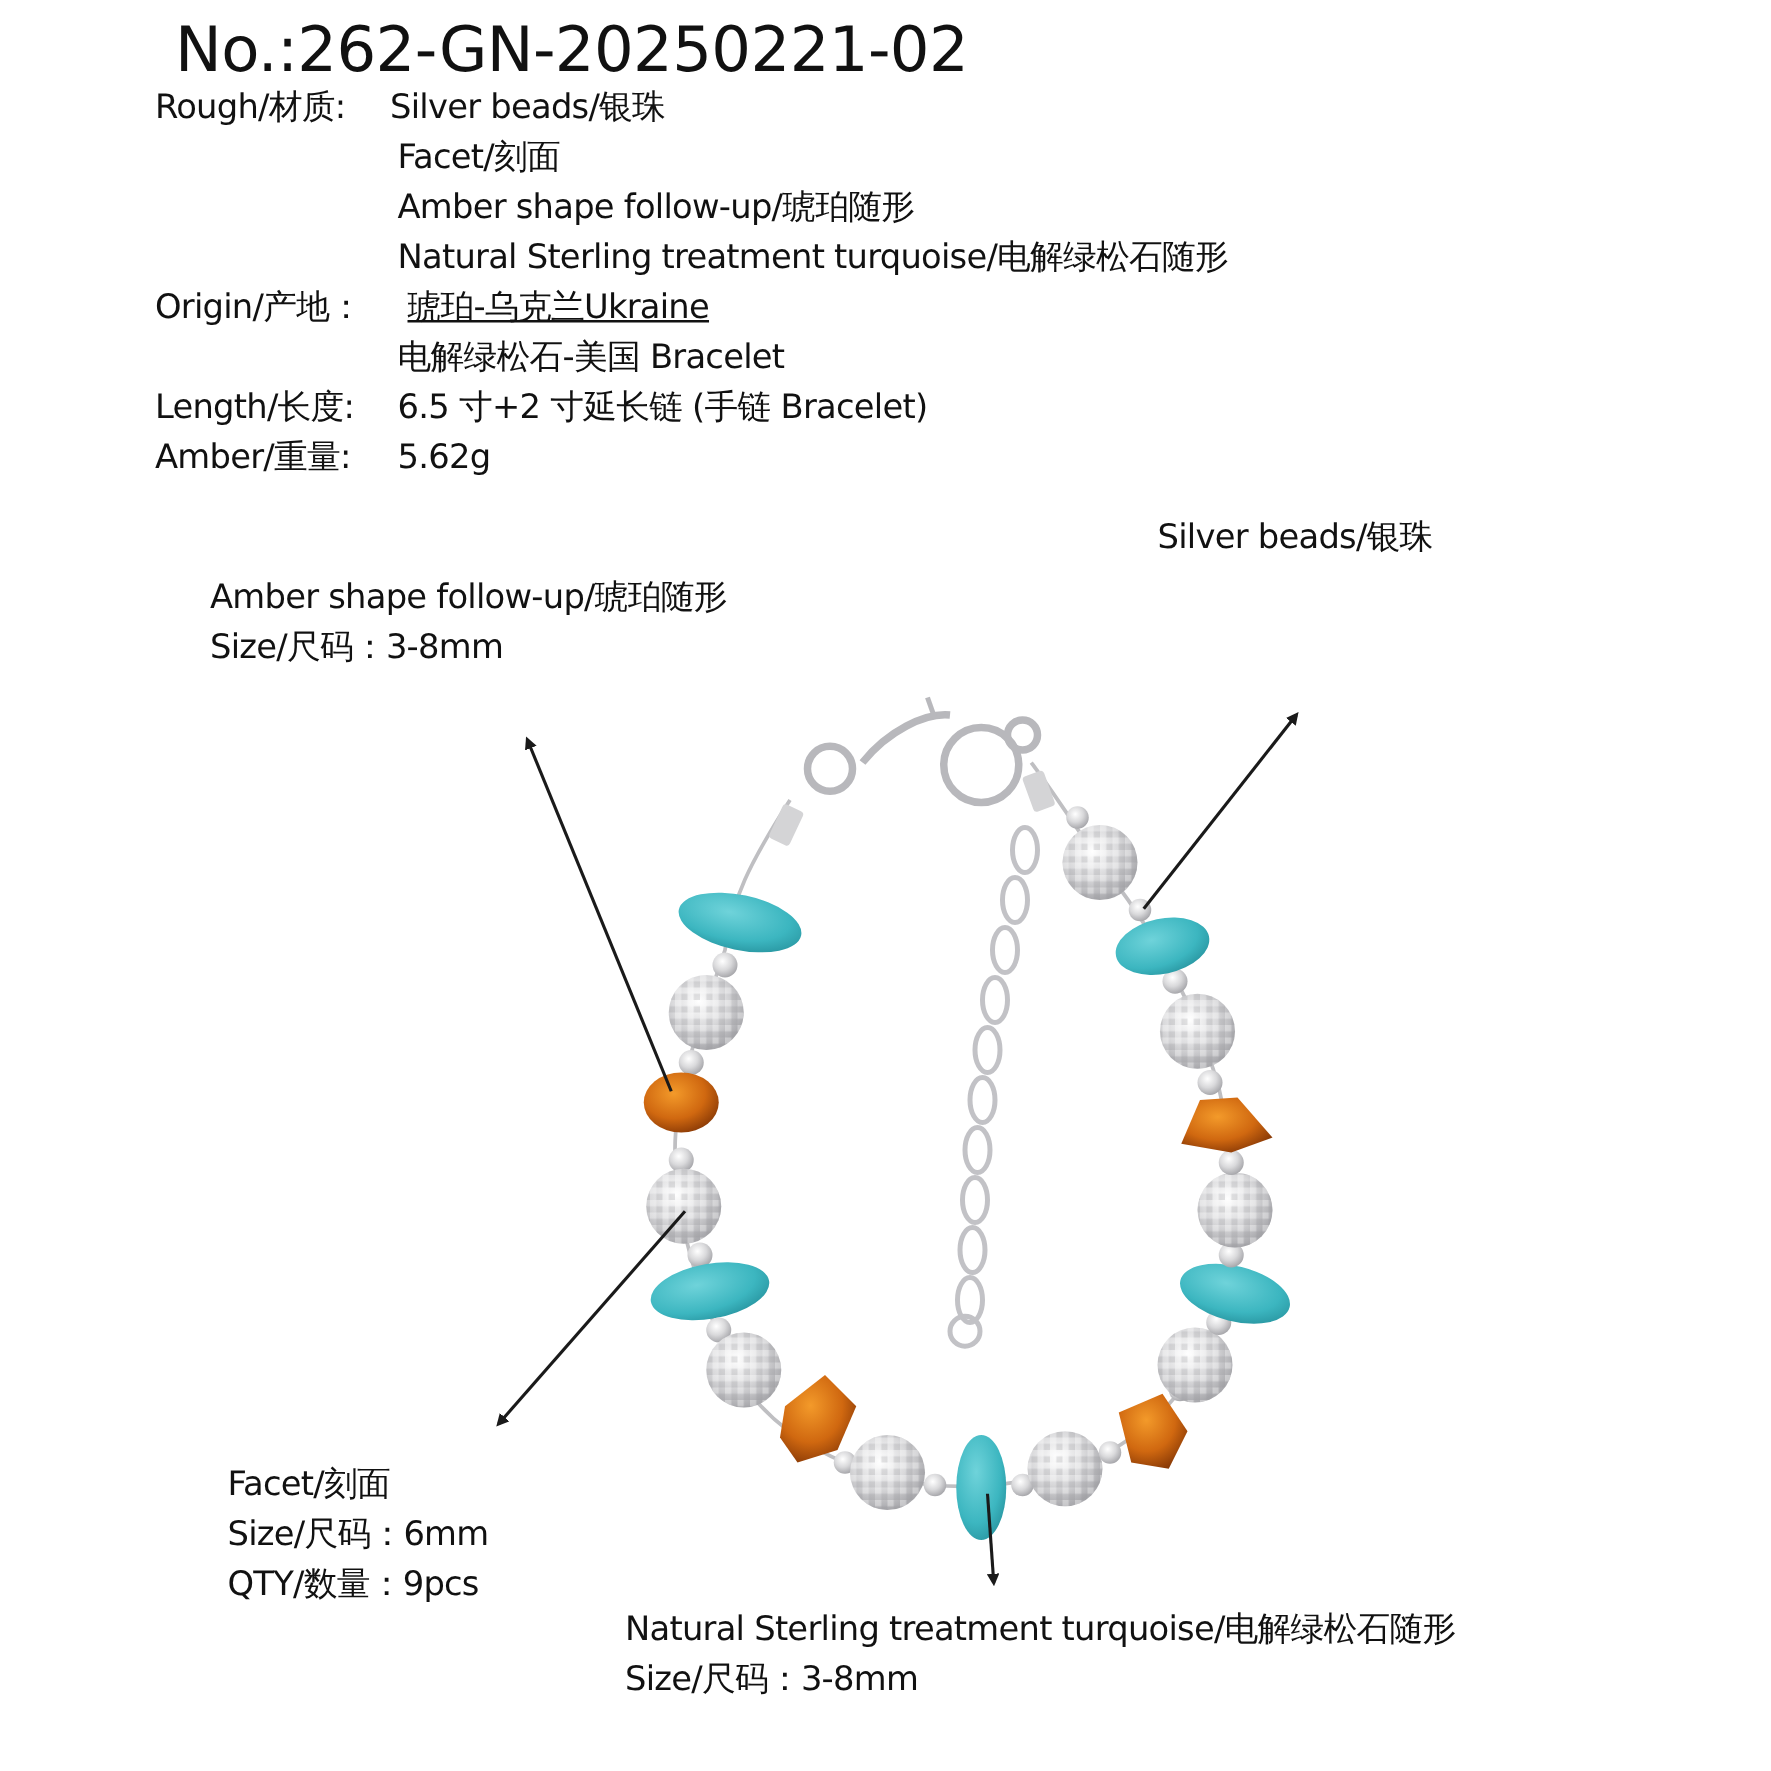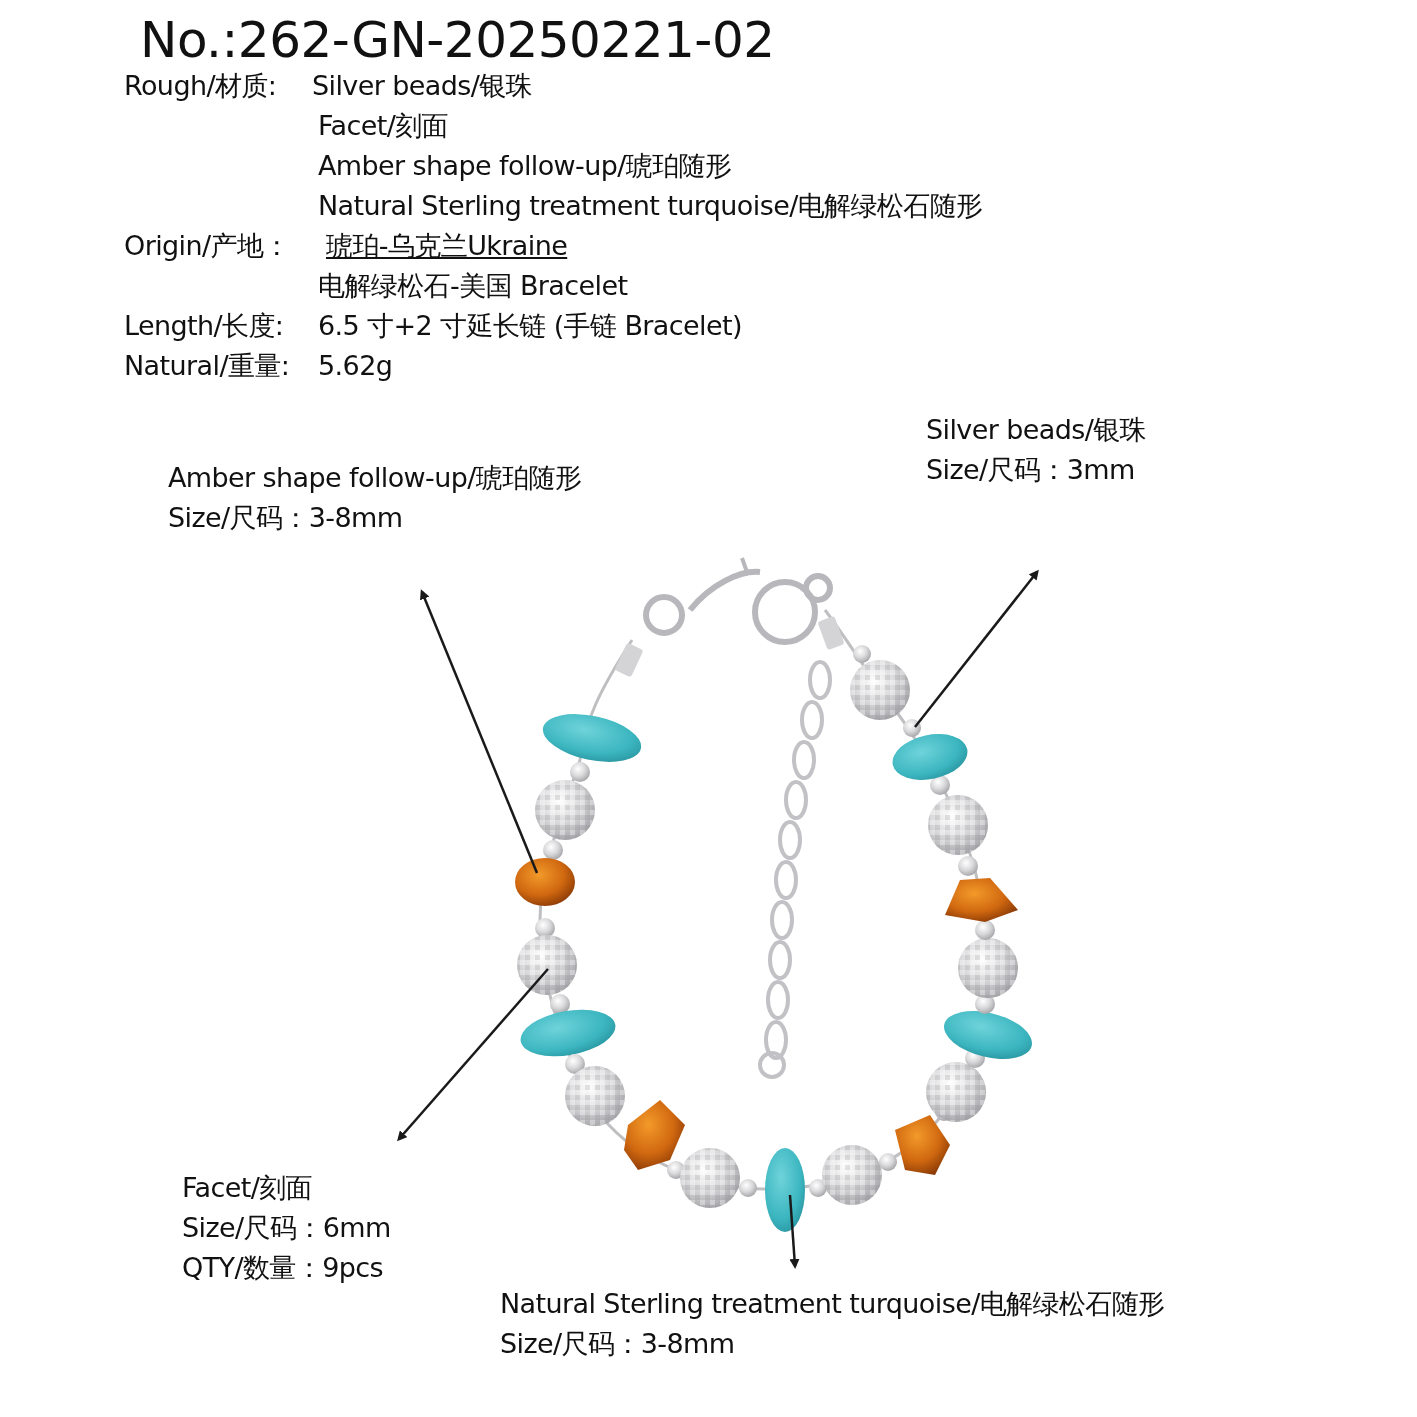--- a/index.html
+++ b/index.html
@@ -26,32 +26,31 @@
   <div class="spec-val abs" style="left:318px; top:146px;">Amber shape follow-up/琥珀随形</div>
   <div class="spec-val abs" style="left:318px; top:186px;">Natural Sterling treatment turquoise/电解绿松石随形</div>
 
   <div class="spec-label abs" style="top:226px;">Origin/产地：</div>
   <div class="spec-val abs" style="left:326px; top:226px;text-decoration:underline;">琥珀-乌克兰Ukraine</div>
   <div class="spec-val abs" style="left:318px; top:266px;">电解绿松石-美国 Bracelet</div>
 
   <div class="spec-label abs" style="top:306px;">Length/长度:</div>
   <div class="spec-val abs" style="left:318px; top:306px;text-align:right;">6.5 寸+2 寸延长链 (手链 Bracelet)</div>
 
-  <div class="spec-label abs" style="top:346px;">Natural/重量:</div>
+  <div class="spec-label abs" style="top:346px;">Amber/重量:</div>
   <div class="spec-val abs" style="left:318px; top:346px;">5.62g</div>
 </div>
 
 <div class="abs callout" style="left:168px; top:458px;">
   <div>Amber shape follow-up/琥珀随形</div>
   <div>Size/尺码：3-8mm</div>
 </div>
 
 <div class="abs callout" style="left:926px; top:410px;">
   <div>Silver beads/银珠</div>
-  <div>Size/尺码：3mm</div>
 </div>
 
 <div class="abs callout" style="left:182px; top:1168px;">
   <div>Facet/刻面</div>
   <div>Size/尺码：6mm</div>
   <div>QTY/数量：9pcs</div>
 </div>
 
 <div class="abs callout" style="left:500px; top:1284px;">
   <div>Natural Sterling treatment turquoise/电解绿松石随形</div>

